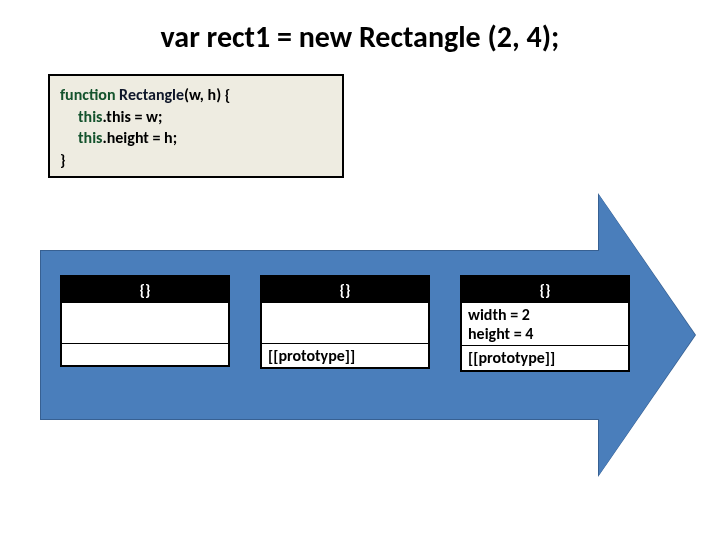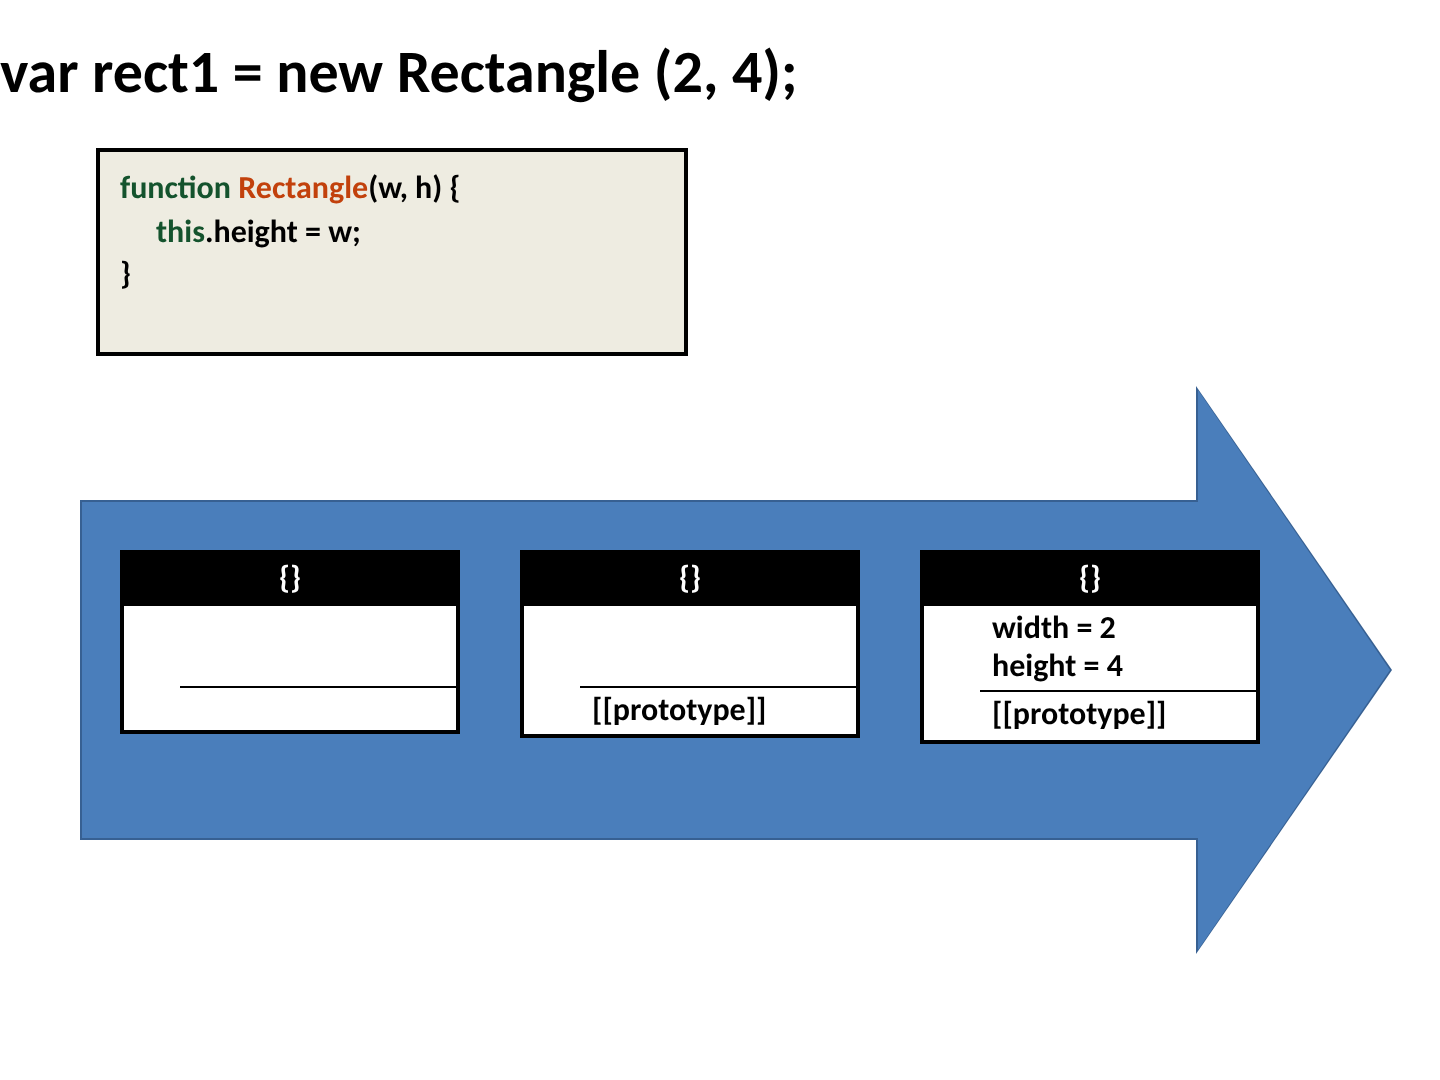--- a/index.html
+++ b/index.html
@@ -11,40 +11,41 @@
     background: #fff;
     font-family: Calibri, Arial, sans-serif;
     position: relative;
     overflow: hidden;
   }
   .title {
     position: absolute;
     top: 18px;
     left: 0;
     width: 720px;
+    text-align: center;
     font-size: 30px;
     font-weight: 700;
     color: #000;
   }
   .codebox {
     position: absolute;
     left: 48px;
     top: 74px;
     width: 296px;
     height: 104px;
     background: #eeece1;
     border: 2px solid #000;
     padding: 8px 10px;
     font-size: 16px;
     font-weight: 700;
     line-height: 1.35;
     font-family: Calibri, Arial, sans-serif;
   }
   .codebox .kw-fn { color: #14532d; }
-  .codebox .cls { color: #c2410c; }
+  .codebox .cls { color: #0f172a; }
   .codebox .kw-this { color: #14532d; }
   .indent { display:inline-block; width: 18px; }
 
   .arrow-body {
     position: absolute;
     left: 40px;
     top: 250px;
     width: 560px;
     height: 170px;
     background: #4a7ebb;
@@ -86,21 +87,20 @@
     height: 26px;
     line-height: 26px;
   }
   .objbox .row {
     border-top: 1px solid #000;
     font-size: 16px;
     font-weight: 700;
     padding: 2px 6px;
     min-height: 22px;
     line-height: 1.2;
-    margin-left: 28px;
   }
   .objbox .row.first { border-top: none; }
   .objbox .props {
     min-height: 40px;
   }
   .box1 { left: 60px; top: 275px; }
   .box2 { left: 260px; top: 275px; }
   .box3 { left: 460px; top: 275px; }
 </style>
 </head>
@@ -108,21 +108,24 @@
 
 <div class="title">
   <span>var rect1 = </span><span>new</span><span>  Rectangle (2, 4);</span>
 </div>
 
 <div class="codebox">
   <div>
     <span class="kw-fn">function </span><span class="cls">Rectangle</span><span>(w, h) {</span>
   </div>
   <div>
-    <span class="indent"></span><span class="kw-this">this</span><span>.height = w;</span>
+    <span class="indent"></span><span class="kw-this">this</span><span>.this = w;</span>
+  </div>
+  <div>
+    <span class="indent"></span><span class="kw-this">this</span><span>.height = h;</span>
   </div>
   <div>}</div>
 </div>
 
 <div class="arrow-head-outline"></div>
 <div class="arrow-body"></div>
 <div class="arrow-head"></div>
 
 <div class="objbox box1">
   <div class="hdr">{}</div>

